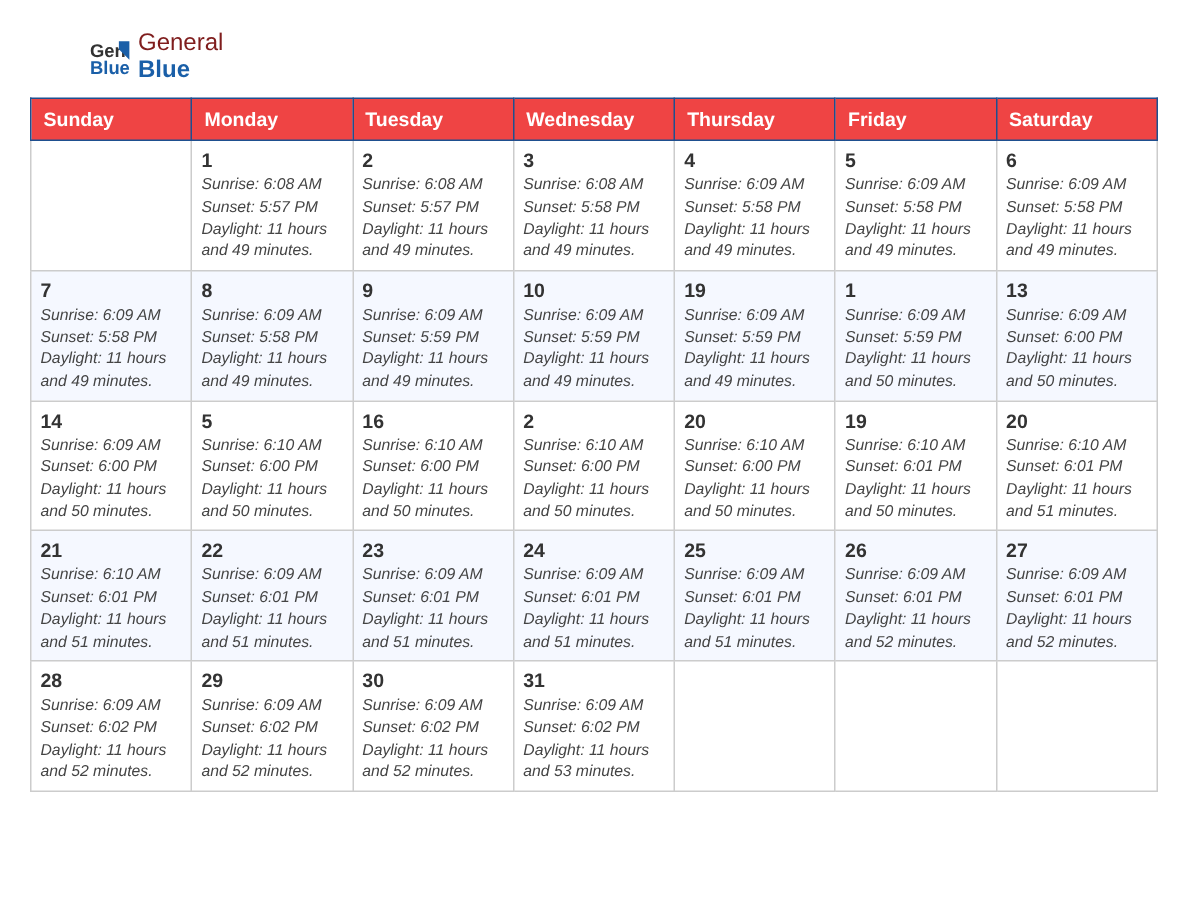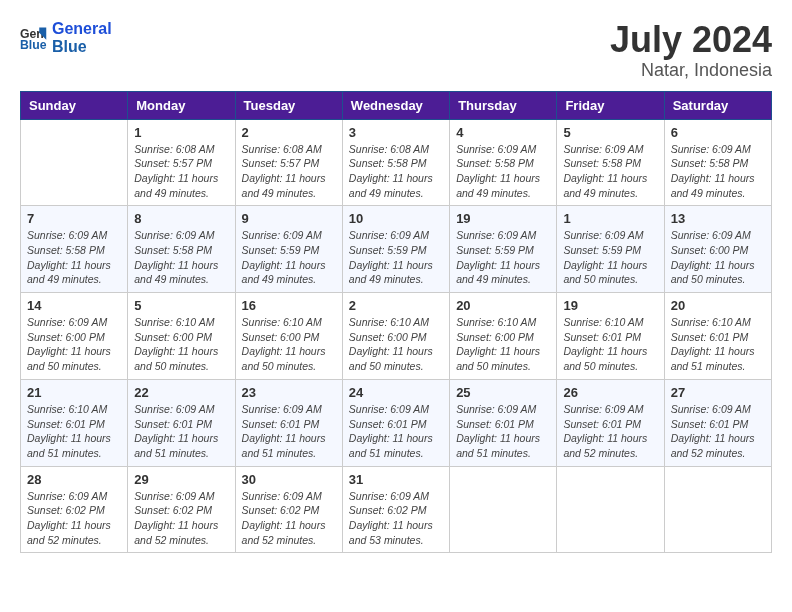--- a/index.html
+++ b/index.html
@@ -13,20 +13,21 @@
     .header {
       display: flex;
       align-items: flex-start;
       justify-content: space-between;
       margin-bottom: 10px;
     }
     .logo {
       display: flex;
       align-items: center;
       gap: 4px;
+      margin-left: 40px;
     }
     .logo-icon {
       width: 28px;
       height: 28px;
     }
     .title-block {
       text-align: right;
     }
     .title-block h1 {
       font-size: 36px;
@@ -38,21 +39,21 @@
       font-size: 18px;
       color: #555;
       font-weight: normal;
     }
     .calendar {
       width: 100%;
       border-collapse: collapse;
       font-size: 11px;
     }
     .calendar thead th {
-      background-color: #4c1d95;
+      background-color: #ef4444;
       color: #fff;
       padding: 6px 8px;
       text-align: left;
       font-size: 13px;
       font-weight: bold;
       border: 1px solid #1e4f8f;
     }
     .calendar tbody td {
       border: 1px solid #ccc;
       vertical-align: top;
@@ -85,27 +86,23 @@
 <body>
 
 <div class="header">
   <div class="logo">
     <svg class="logo-icon" viewBox="0 0 32 32" xmlns="http://www.w3.org/2000/svg">
       <text x="0" y="16" font-size="14" font-weight="bold" fill="#333">Gen</text>
       <text x="0" y="29" font-size="14" font-weight="bold" fill="#1a5fa8">Blue</text>
       <polygon points="22,4 30,4 30,18 22,10" fill="#1a5fa8"></polygon>
     </svg>
     <div>
-      <div style="font-size:16px;font-weight:bold;color:#1d4ed8;line-height:1.1;">General</div>
+      <div style="font-size:16px;font-weight:normal;color:#7f1d1d;line-height:1.1;">General</div>
       <div style="font-size:16px;font-weight:bold;color:#1a5fa8;line-height:1.1;">Blue</div>
     </div>
-  </div>
-  <div class="title-block">
-    <h1>July 2024</h1>
-    <h2>Natar, Indonesia</h2>
   </div>
 </div>
 
 <table class="calendar">
   <thead>
     <tr id="header-row">
         <th>Sunday</th>
         <th>Monday</th>
         <th>Tuesday</th>
         <th>Wednesday</th>

